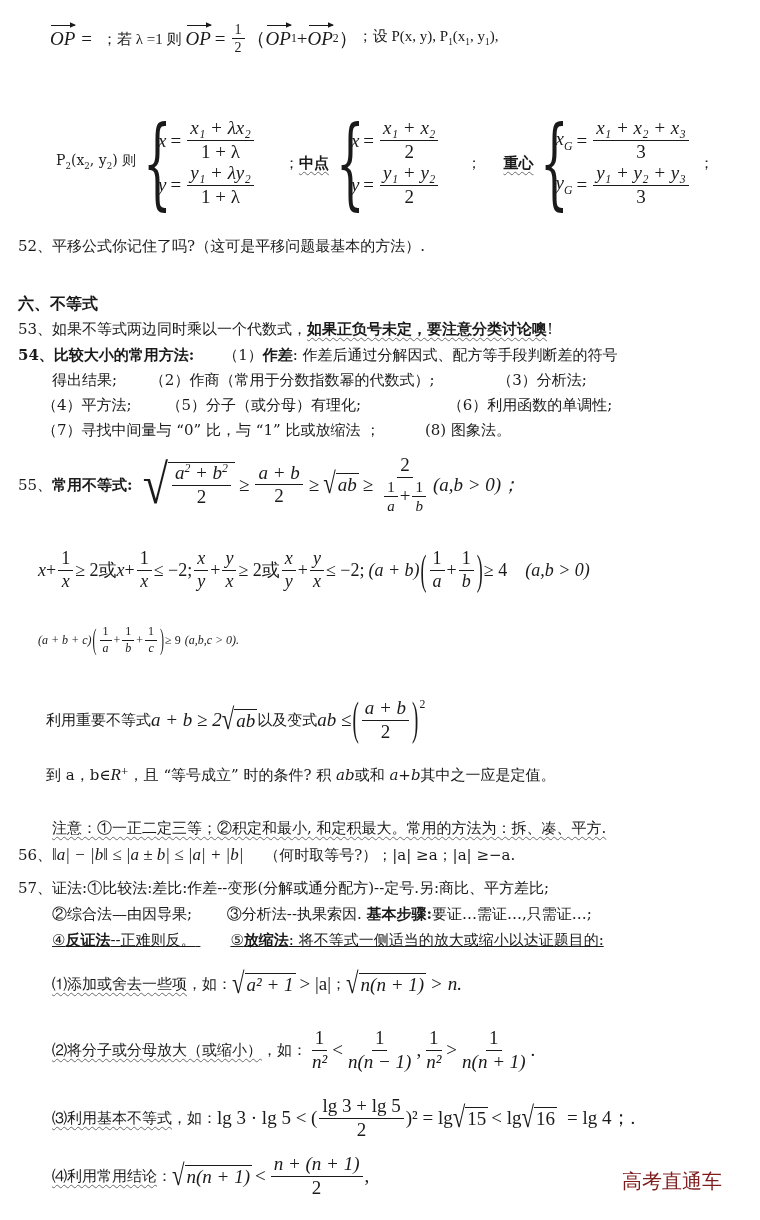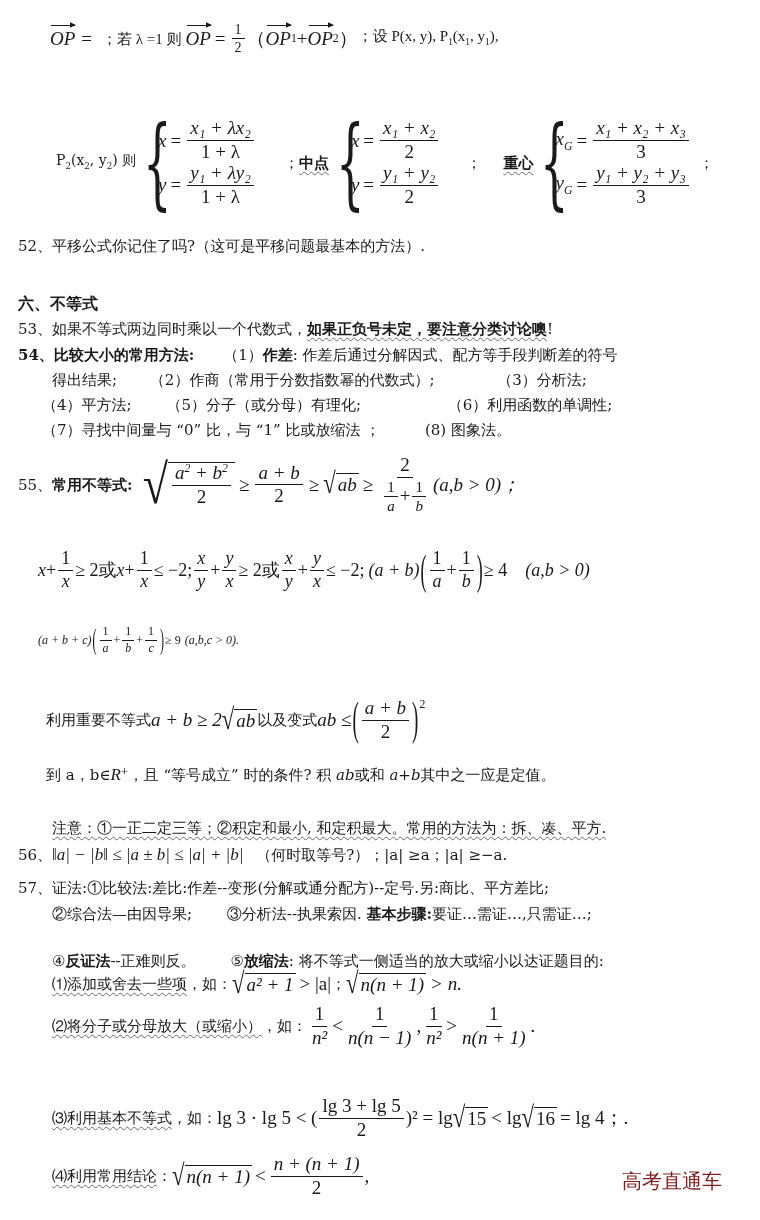--- a/index.html
+++ b/index.html
@@ -289,30 +289,30 @@
 <div class="abs txt" style="left:46px; top:761px;">
   <span>到 a，b∈</span><span class="math" style="font-size:17px;">R</span><sup>+</sup><span>，且 “等号成立” 时的条件? 积</span>
   <i>ab</i><span>或和</span>
   <i>a+b</i><span>其中之一应是定值。</span>
 </div>
 
 <div class="abs txt wavy" style="left:52px; top:818px; text-decoration-style:wavy;">注意：①一正二定三等；②积定和最小, 和定积最大。常用的方法为：拆、凑、平方.</div>
 
 <div class="abs txt" style="left:18px; top:845px;">
   <span>56、</span><span class="math" style="font-size:17px;">‖a| − |b‖ ≤ |a ± b| ≤ |a| + |b|</span>
-  <span style="margin-left:8px;">（何时取等号?）；|a| ≥a；|a| ≥−a.</span>
+  <span style="margin-left:16px;">（何时取等号?）；|a| ≥a；|a| ≥−a.</span>
 </div>
 
 <div class="abs txt" style="left:18px; top:878px;">57、证法:①比较法:差比:作差--变形(分解或通分配方)--定号.另:商比、平方差比;</div>
 <div class="abs txt" style="left:52px; top:904px;">
   <span>②综合法—由因导果;</span>
   <span style="margin-left:30px;">③分析法--执果索因.</span>
   <span class="b">基本步骤:</span><span>要证…需证…,只需证…;</span>
 </div>
-<div class="abs txt" style="left:52px; top:951px;">
+<div class="abs txt" style="left:52px; top:930px;text-decoration:underline;">
   <span>④</span><span class="b">反证法</span><span>--正难则反。</span>
   <span style="margin-left:30px;">⑤</span><span class="b">放缩法</span><span>: 将不等式一侧适当的放大或缩小以达证题目的:</span>
 </div>
 
 <div class="abs" style="left:52px; top:966px; display:flex; align-items:center; height:36px;">
   <span class="txt wavy">⑴添加或舍去一些项</span>
     <span class="txt">，如：</span>
   <span class="math" style="display:flex; align-items:center;">
     <span class="sqrt">
         <span class="rad">√</span>
@@ -323,21 +323,21 @@
   <span class="txt">；</span>
   <span class="math" style="display:flex; align-items:center;">
     <span class="sqrt">
         <span class="rad">√</span>
         <span class="body">n(n + 1)</span>
       </span>
       <span style="margin-left:4px;">&gt; n.</span>
   </span>
 </div>
 
-<div class="abs" style="left:52px; top:996px; display:flex; align-items:center; height:60px;">
+<div class="abs" style="left:52px; top:1020px; display:flex; align-items:center; height:60px;">
   <span class="txt wavy">⑵将分子或分母放大（或缩小）</span>
     <span class="txt">，如：</span>
   <span class="math" style="display:flex; align-items:center;">
     <span class="frac">
         <span class="num up">1</span>
         <span class="den">n²</span>
       </span>
     <span class="up">&lt;</span>
     <span class="frac">
         <span class="num up">1</span>
@@ -369,21 +369,21 @@
     <span>)² = lg</span>
     <span class="sqrt">
         <span class="rad">√</span>
         <span class="body">15</span>
       </span>
     <span style="margin-left:3px;">&lt; lg</span>
     <span class="sqrt">
         <span class="rad">√</span>
         <span class="body">16</span>
       </span>
-    <span style="margin-left:3px;">= lg 4；.</span>
+    <span style="margin-left:10px;">= lg 4；.</span>
   </span>
 </div>
 
 <div class="abs" style="left:52px; top:1148px; display:flex; align-items:center; height:56px;">
   <span class="txt wavy">⑷利用常用结论</span>
     <span class="txt">：</span>
   <span class="math" style="display:flex; align-items:center;">
     <span class="sqrt">
         <span class="rad">√</span>
         <span class="body">n(n + 1)</span>

